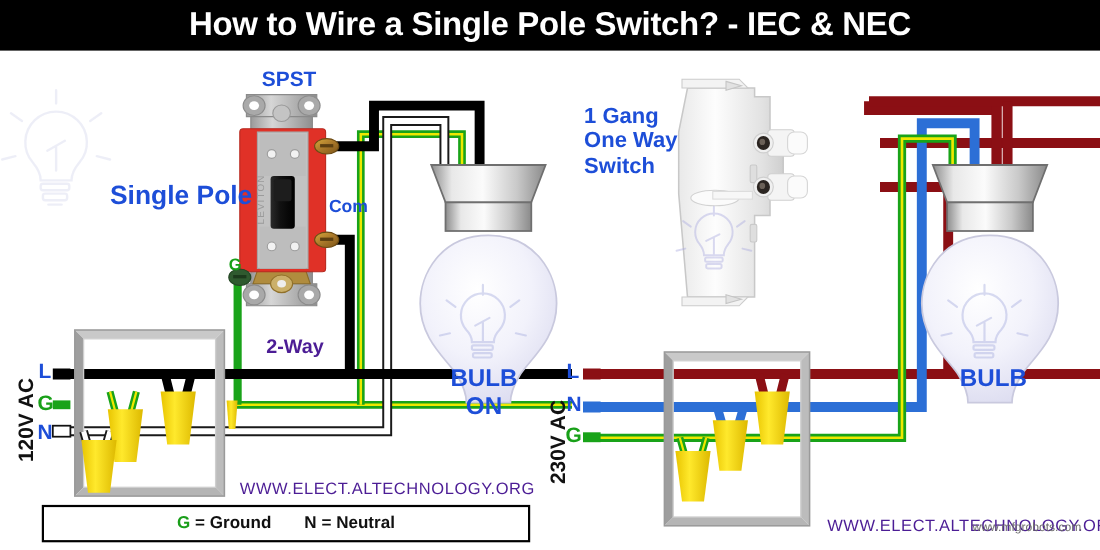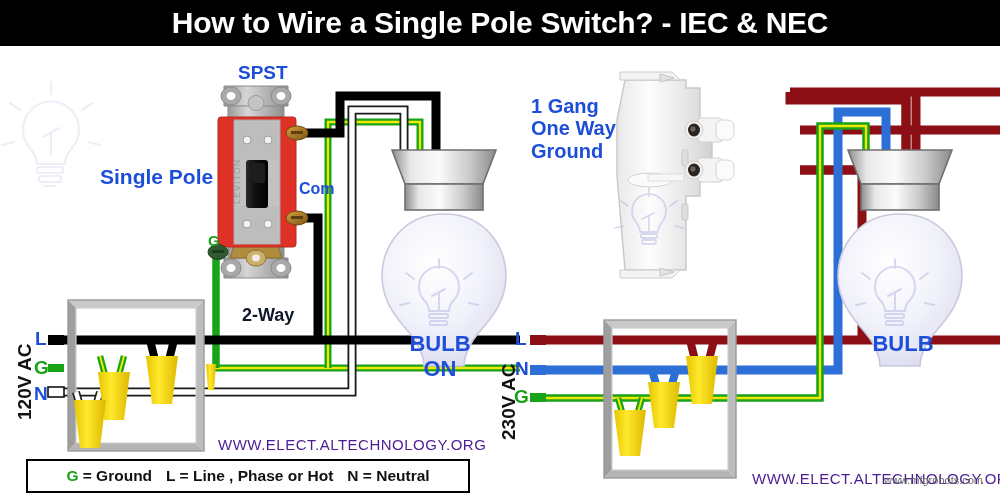--- a/index.html
+++ b/index.html
@@ -6,22 +6,22 @@
   body{width:1000px;height:500px;font-family:"Liberation Sans",sans-serif;overflow:hidden;}
   #stage{position:relative;width:805px;height:500px;background:#fff;}
   #title-bar{position:absolute;left:0;top:0;width:1000px;height:46px;background:#000;
     display:flex;align-items:center;justify-content:center;}
   #title-bar .t{color:#fff;font-size:30px;font-weight:bold;letter-spacing:-.3px;white-space:nowrap;}
   .lbl{position:absolute;font-weight:bold;color:#1d4ed8;line-height:1.12;}
   .vlabel{position:absolute;font-weight:bold;color:#111;transform-origin:0 0;
     transform:rotate(-90deg);white-space:nowrap;}
   .wm{position:absolute;color:#4c1d95;font-size:15px;letter-spacing:.5px;white-space:nowrap;}
   .wm2{position:absolute;color:#6e6e6e;font-size:11px;white-space:nowrap;text-align:right;}
-  #legend{position:absolute;left:26px;top:459px;width:440px;height:30px;border:2.5px solid #000;
-    background:#fff;display:flex;align-items:center;justify-content:center;gap:0px;text-align:right;}
+  #legend{position:absolute;left:38px;top:459px;width:440px;height:30px;border:2.5px solid #000;
+    background:#fff;display:flex;align-items:center;justify-content:center;gap:16px;text-align:right;}
   #legend .seg{font-size:15.5px;font-weight:bold;color:#111;white-space:nowrap;padding:0 7px;}
   #legend .g{color:#1a9e1a;}
   svg{position:absolute;left:0;top:0;}
 </style>
 </head>
 <body>
 
 <div id="stage">
 
   <div id="title-bar">
@@ -303,61 +303,59 @@
         <rect x="885" y="314" width="19" height="4" rx="1.5"></rect>
         <rect x="886" y="321" width="17" height="4" rx="1.5"></rect>
         <path d="M895 268 v-9 M870 279 l-8 -6 M920 279 l8 -6 M865 303 l-9 2 M925 303 l9 2"></path>
         <path d="M888 296 l13 -7 M895 293 v18"></path>
       </g>
     </g>
   </svg>
 
   <div class="lbl" style="left:238px;top:62px;font-size:19px;">SPST</div>
 
-  <div class="lbl" style="left:100px;top:165px;font-size:21px;">
+  <div class="lbl" style="left:100px;top:165px;font-size:24px;">
     <span>Single Pole</span><br>
   </div>
 
   <div class="lbl" style="left:299px;top:180px;font-size:16px;">Com</div>
 
   <div class="lbl" style="left:208px;top:233px;font-size:15px;color:#18a018;">G</div>
 
-  <div class="lbl" style="left:242px;top:305px;font-size:18px;color:#0f172a;">2-Way</div>
+  <div class="lbl" style="left:242px;top:305px;font-size:18px;color:#4c1d95;">2-Way</div>
 
   <div class="vlabel" style="left:14px;top:420px;font-size:19px;">120V AC</div>
 
   <div class="lbl" style="left:35px;top:328px;font-size:19px;">L</div>
   <div class="lbl" style="left:34px;top:357px;font-size:19px;color:#18a018;">G</div>
   <div class="lbl" style="left:34px;top:383px;font-size:19px;">N</div>
 
   <div class="lbl" style="left:385px;top:332px;font-size:22px;text-align:center;width:110px;">
     <span>BULB</span><br>
     <span>ON</span>
   </div>
 
   <div class="lbl" style="left:519px;top:95px;font-size:20px;margin-left:12px;">
     <span>1 Gang</span><br>
     <span>One Way</span><br>
-    <span>Ground</span>
+    <span>Switch</span>
   </div>
 
   <div class="vlabel" style="left:498px;top:440px;font-size:19px;">230V AC</div>
 
   <div class="lbl" style="left:515px;top:328px;font-size:19px;">L</div>
   <div class="lbl" style="left:515px;top:358px;font-size:19px;">N</div>
   <div class="lbl" style="left:514px;top:386px;font-size:19px;color:#18a018;">G</div>
 
   <div class="lbl" style="left:848px;top:332px;font-size:22px;text-align:center;width:110px;">BULB</div>
 
   <div class="wm" style="left:218px;top:436px;">WWW.ELECT.ALTECHNOLOGY.ORG</div>
   <div class="wm" style="left:752px;top:470px;">WWW.ELECT.ALTECHNOLOGY.ORG</div>
   <div class="wm2" style="left:884px;top:474px;">www.mfgrobots.com</div>
 
   <div id="legend">
     <span class="seg"><span class="g">G</span>
       <span>= Ground</span></span>
-    <span class="seg"><span>L</span>
-      <span>= Line , Phase or Hot</span></span>
     <span class="seg"><span>N</span>
       <span>= Neutral</span></span>
   </div>
 
 </div>
 
 </body></html>

